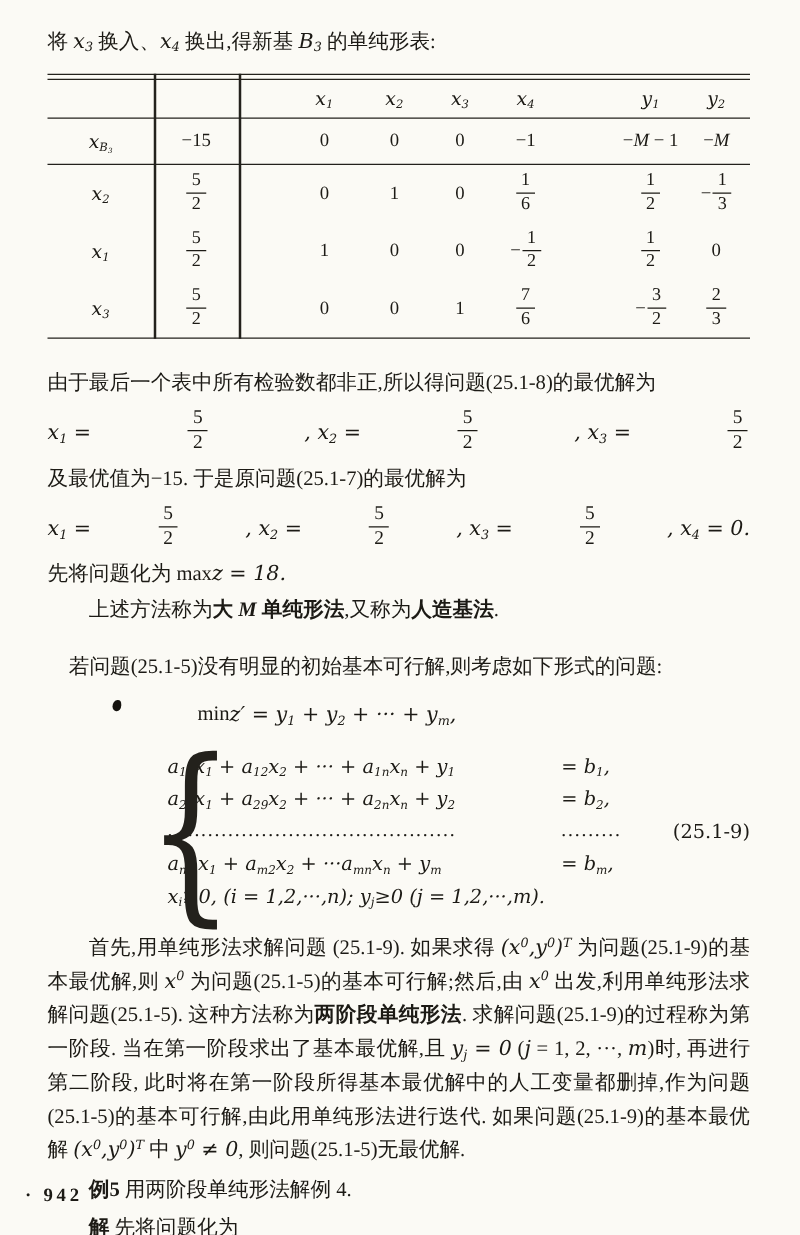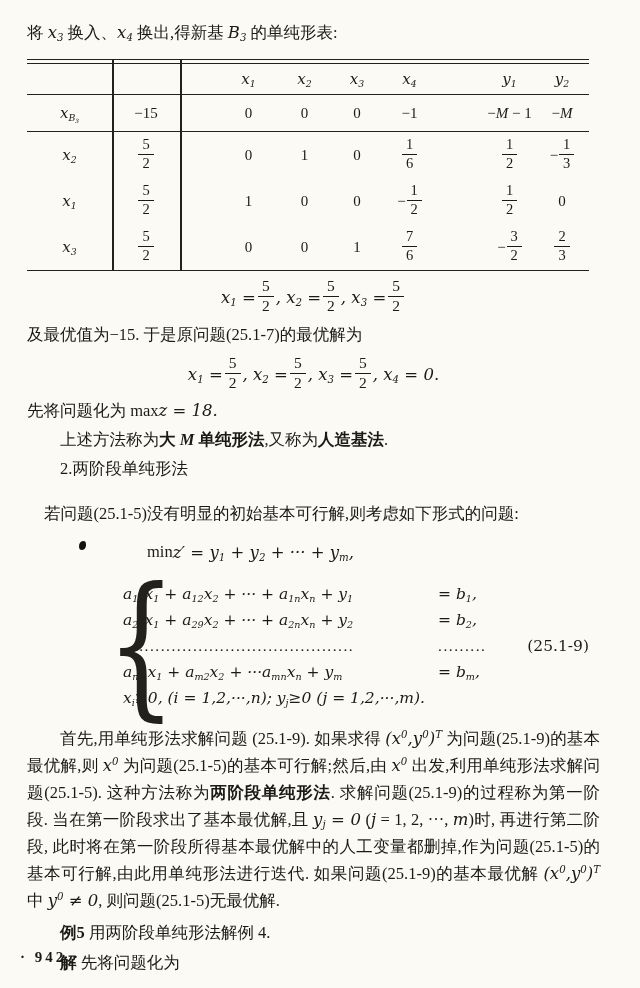--- a/index.html
+++ b/index.html
@@ -2,21 +2,21 @@
 <html><head>
 <meta charset="utf-8">
 <style>
   html,body{margin:0;padding:0;background:#e8e6e0;}
   .page{
     width:640px;height:988px;box-sizing:border-box;
     background:#fbfaf5;
     color:#1c1a15;
     font-family:"Liberation Serif","DejaVu Serif",serif;
     position:relative;overflow:hidden;
-    padding:20px 40px 0 27px;
+    padding:20px 40px 0 38px;
   }
   .cn{font-size:16.5px;line-height:26px;margin:0;text-align:justify;}
   .mi{font-style:italic;font-family:"DejaVu Serif","Liberation Serif",serif;}
   .bd{font-weight:bold;margin-top:29px;}
   .bd i{font-style:italic;}
   sub{font-size:0.62em;vertical-align:-0.3em;line-height:0;}
   sup{font-size:0.62em;vertical-align:0.55em;line-height:0;}
 
   
   .tbl{position:relative;margin-top:13px;width:562px;}
@@ -34,21 +34,21 @@
   
   .frac{display:inline-flex;flex-direction:column;vertical-align:middle;text-align:center;
         line-height:1.08;font-style:normal;position:relative;top:-1px;font-size:14.5px;}
   .frac .fn{border-bottom:1.3px solid currentColor;padding:0 4px 1px;display:block;}
   .frac .fd{padding-top:1px;display:block;}
   .neg{vertical-align:middle;margin-right:1px;}
   .eq .frac{font-size:15.5px;margin:0 2px;}
 
   
   .eq{font-size:16.5px;min-height:42px;display:flex;align-items:center;}
-  .eq.center{justify-content:center;}
+  .eq.center{justify-content:space-between;}
   .indent-2em{text-indent:33px;}
   .indent-1em{text-indent:17px;}
 
   
   .system{position:relative;margin:8px 0 0 96px;width:430px;}
   .brace{position:absolute;left:-30px;top:50%;
          transform:translateY(-50%) scale(0.72,1.02);
          font-size:152px;font-family:"DejaVu Serif","Liberation Serif",serif;
          font-weight:400;color:#23211c;line-height:1;}
   .sys-line{display:grid;grid-template-columns:315px 1fr;font-size:15.5px;line-height:26px;}
@@ -166,20 +166,21 @@
         <span class="c "><span class="frac">
             <span class="fn">2</span>
             <span class="fd">3</span>
           </span></span>
       </div>
       <div class="rule1"></div>
       <div class="vline v1"></div>
       <div class="vline v2"></div>
     </div>
 
+  <p class="cn" style="margin-top:22px;"><span>由于最后一个表中所有检验数都非正,所以得问题(25.1-8)的最优解为</span></p>
 
   <div class="eq center" style="margin-top:5px;">
       <span class="mi">x<sub>1</sub> = </span>
       <span><span class="frac">
           <span class="fn">5</span>
           <span class="fd">2</span>
         </span></span>
       <span class="mi">,  x<sub>2</sub> = </span>
       <span><span class="frac">
           <span class="fn">5</span>
@@ -210,21 +211,20 @@
           <span class="fn">5</span>
           <span class="fd">2</span>
         </span></span>
       <span class="mi">,  x<sub>4</sub> = 0.</span>
     </div>
 
   <p class="cn" style="margin-top:3px;"><span>先将问题化为  max</span><span class="mi">z = 18.</span></p>
 
   <p class="cn indent-2em" style="margin-top:3px;"><span>上述方法称为</span><span class="bd">大 <i>M</i> 单纯形法</span><span>,又称为</span><span class="bd">人造基法</span><span>.</span></p>
 
-  <p class="cn indent-2em" style="margin-top:3px;"><span>2.两阶段单纯形法</span></p>
 
   <p class="cn indent-1em" style="margin-top:19px;"><span>若问题(25.1-5)没有明显的初始基本可行解,则考虑如下形式的问题:</span></p>
 
   <div class="ink-wrap">
     <span class="ink-mark"></span>
     <div class="eq" style="margin:4px 0 0 120px;">
         <span>min </span>
         <span class="mi">z′ = y<sub>1</sub> + y<sub>2</sub> + ··· + y<sub>m</sub>,</span>
       </div>
   </div>

